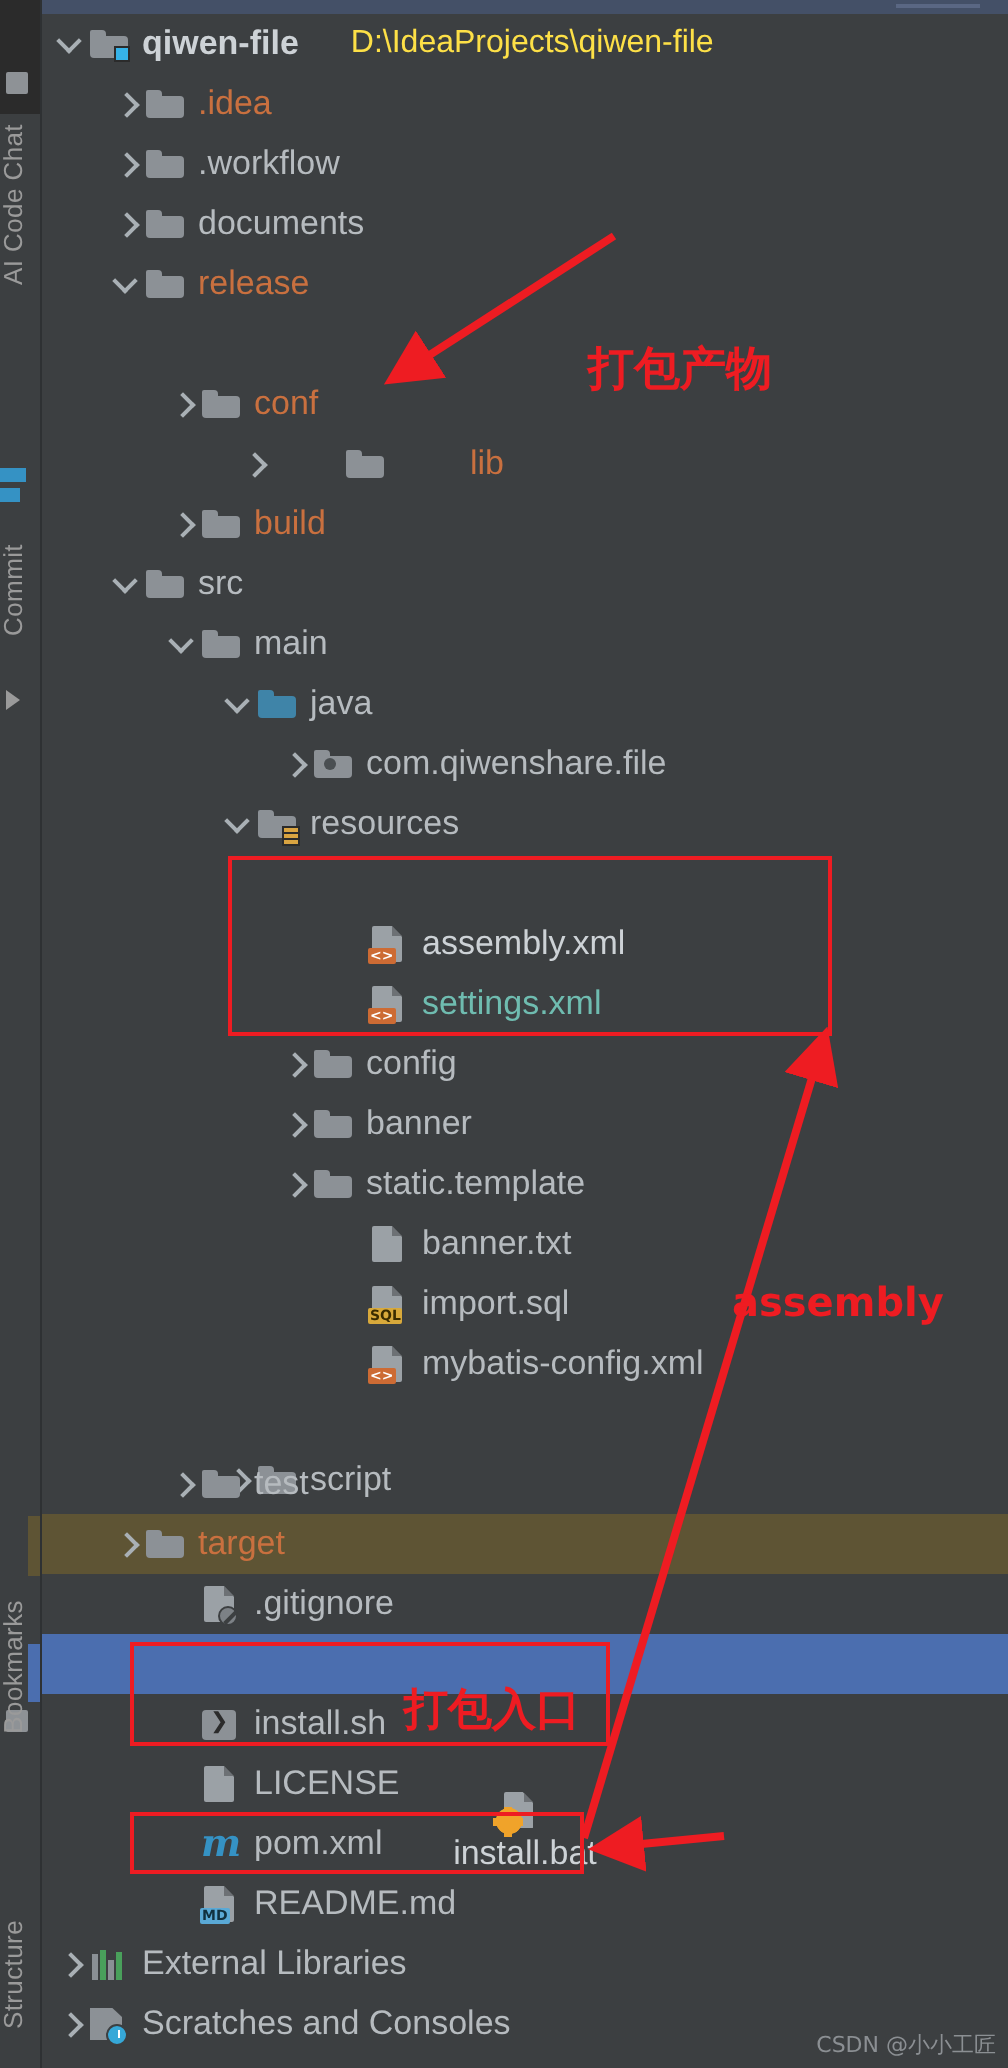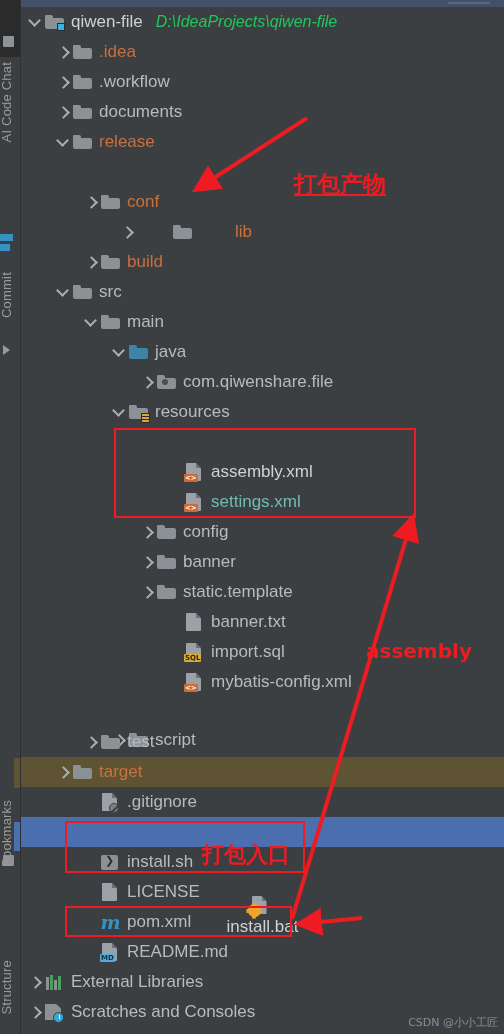--- a/index.html
+++ b/index.html
@@ -196,22 +196,22 @@
   }
   .scratch .clk::after{
     content:""; position:absolute; left:4.5px; top:1.5px; width:1.5px; height:4px;
     background:#fff;
   }
 
   .lbl { color: #b6bbbf; }
   .lbl.orange { color: #c9703f; }
   .lbl.teal   { color: #6fbcb0; }
   .lbl.white  { color: #cdd2d6; }
-  .lbl.bold   { font-weight: normal; color: #cdd2d6; }
-  .path { color: #22c55e; margin-left: 13px; font-size: 16px; font-style: italic; }
+  .lbl.bold   { font-weight: bold; color: #cdd2d6; }
+  .path { color: #fde047; margin-left: 26px; font-size: 16px; }
 
   
   .anno { position: absolute; left: 0; top: 0; width: 504px; height: 1034px; pointer-events: none; }
   .abox { position: absolute; border: 2px solid #ee1c22; }
   .atext {
     position: absolute; color: #f20d14; font-weight: bold;
     font-family: "DejaVu Sans", sans-serif;
   }
   .csdn {
     position: absolute; right: 6px; bottom: 4px;
@@ -615,17 +615,17 @@
       <g id="arrow-group">
           <line x1="307" y1="118" x2="197" y2="189" stroke="#ee1c22" stroke-width="4" marker-end="url(#ah)"></line>
           <line x1="362" y1="918" x2="300" y2="924" stroke="#ee1c22" stroke-width="4" marker-end="url(#ah)"></line>
           <line x1="292" y1="919" x2="412" y2="519" stroke="#ee1c22" stroke-width="4" marker-end="url(#ah)"></line>
         </g>
     </svg>
     <div class="csdn">CSDN @小小工匠</div>
   <div class="abox" style="left: 114px; top: 428px; width: 302px; height: 90px; border-color: rgb(238, 28, 34);"></div>
       <div class="abox" style="left: 65px; top: 821px; width: 240px; height: 52px; border-color: rgb(238, 28, 34);"></div>
       <div class="abox" style="left: 65px; top: 906px; width: 227px; height: 31px; border-color: rgb(238, 28, 34);"></div>
-      <div class="atext" style="left: 294px; top: 169px; font-size: 23px; color: rgb(238, 28, 34); text-decoration: underline;">打包产物</div>
+      <div class="atext" style="left: 294px; top: 169px; font-size: 23px; color: rgb(238, 28, 34);">打包产物</div>
       <div class="atext" style="left: 366px; top: 639px; font-size: 20px; color: rgb(238, 28, 34);">assembly</div>
       <div class="atext" style="left: 202px; top: 840px; font-size: 22px; color: rgb(238, 28, 34);">打包入口</div>
     </div>
 </div>
 
 </body></html>

